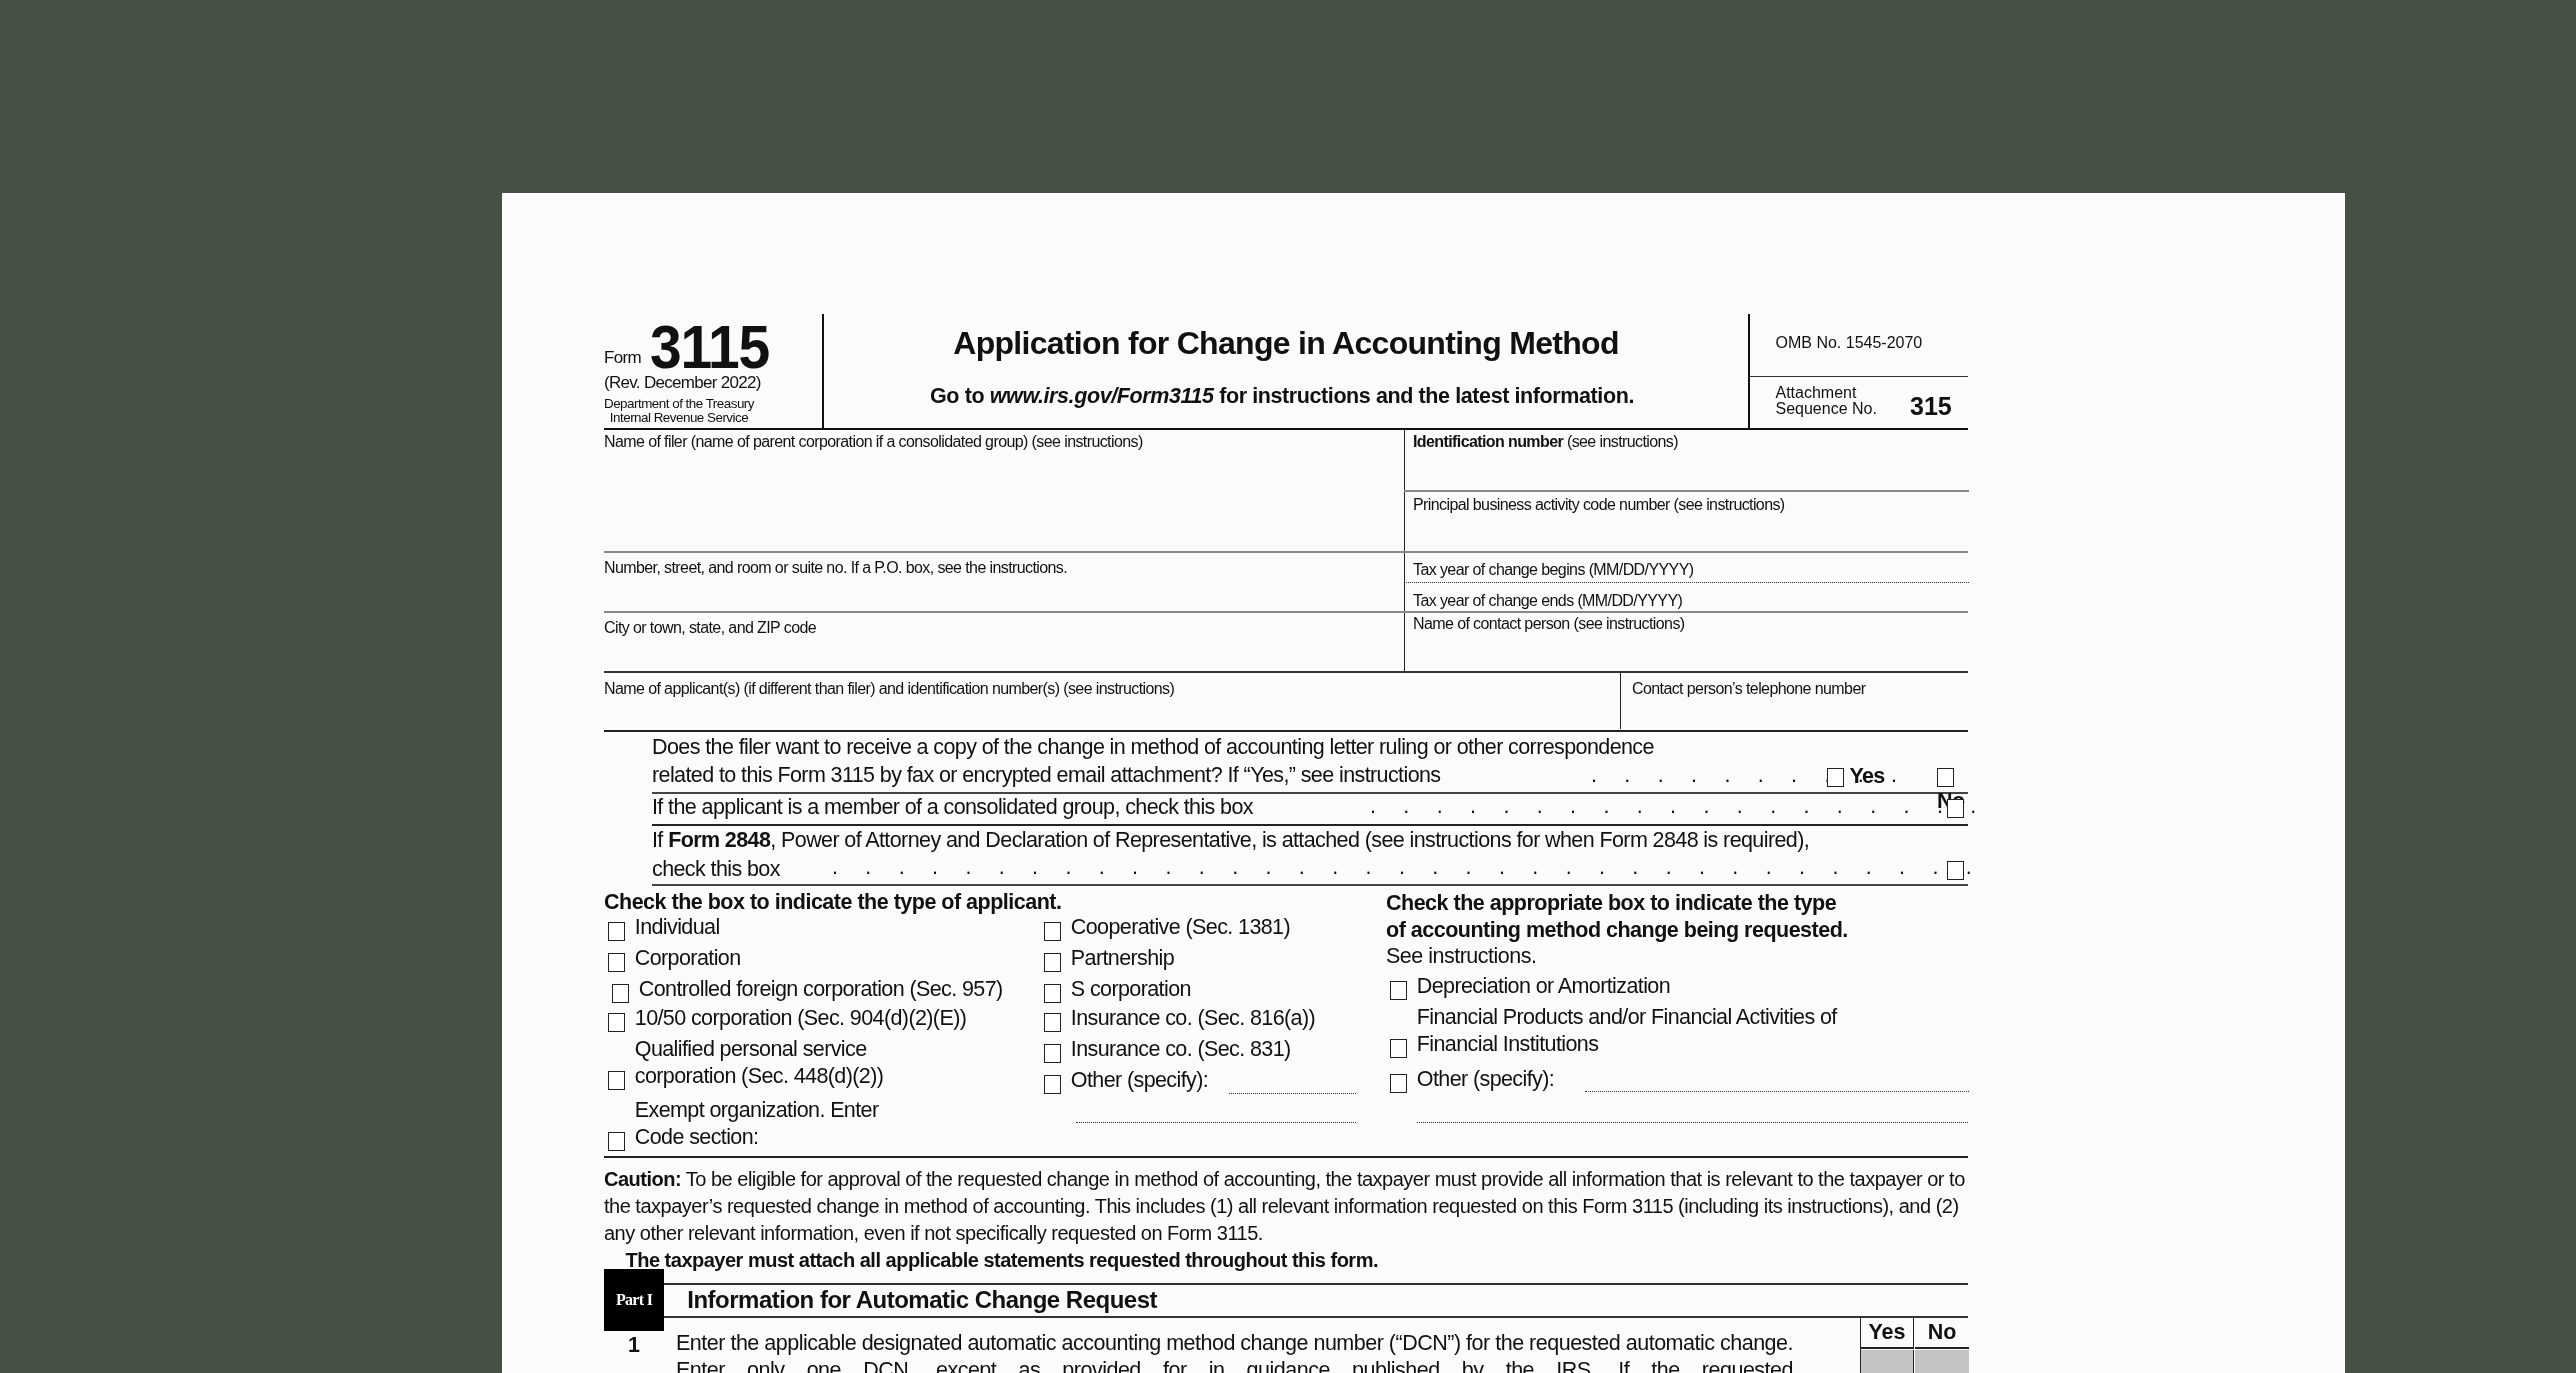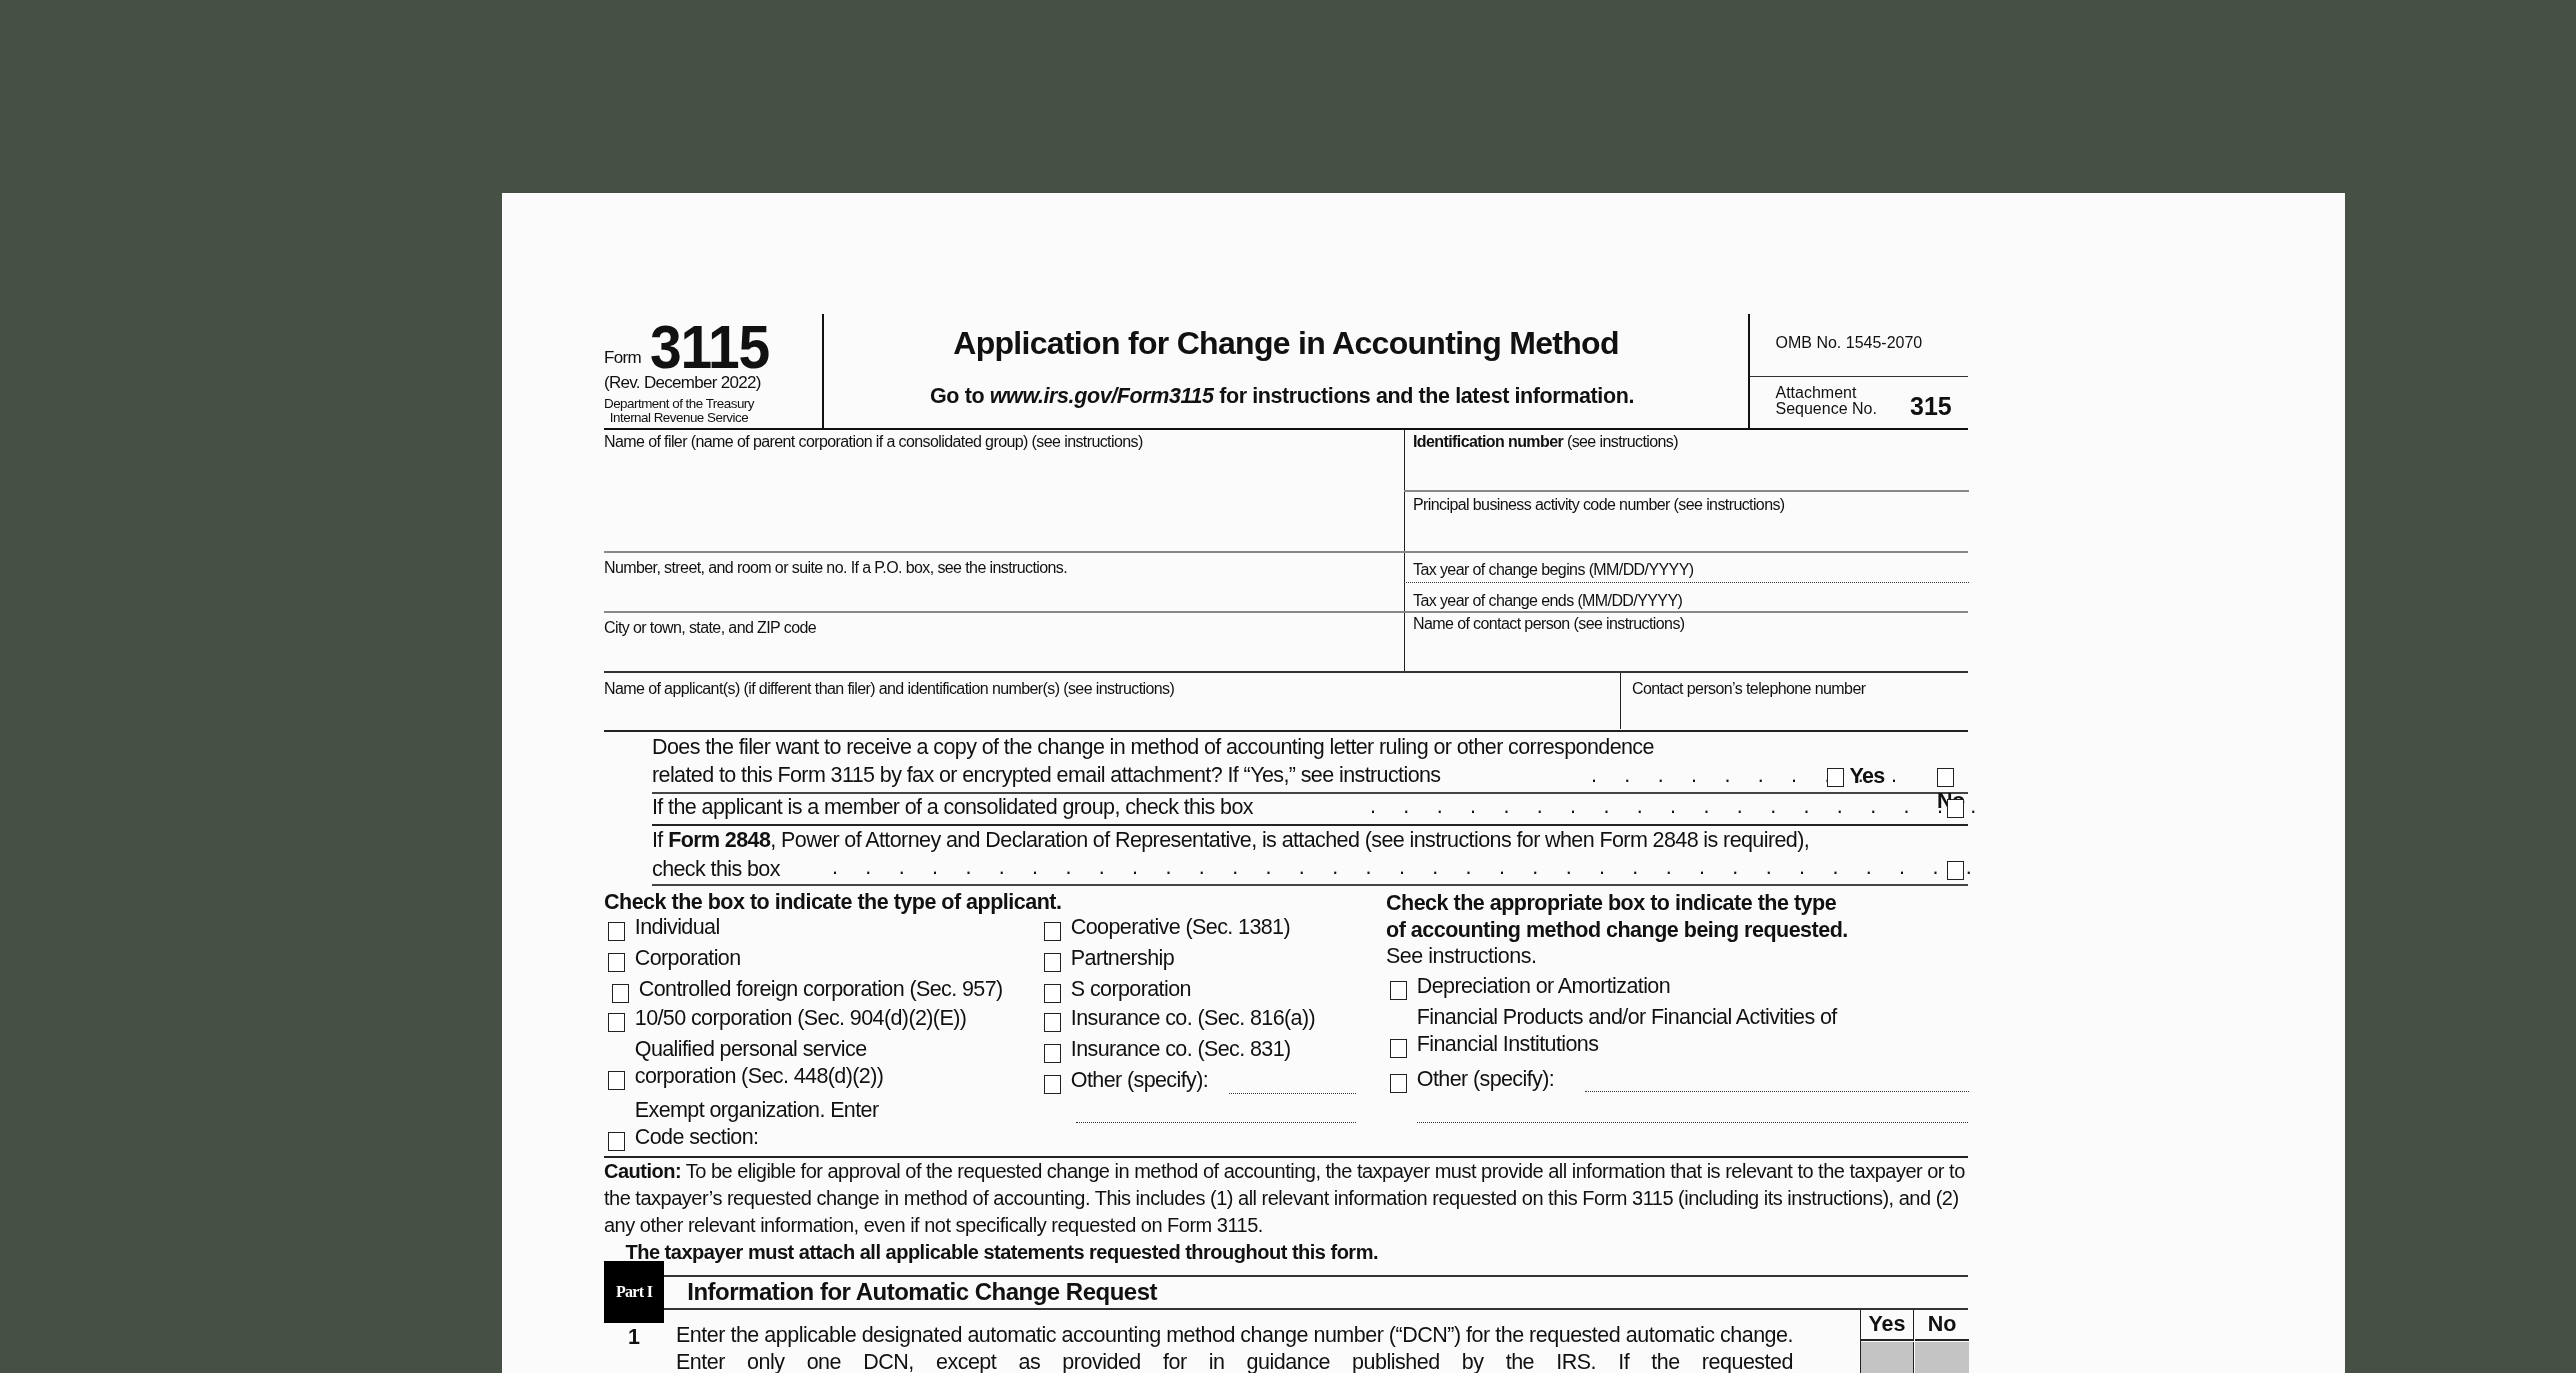--- a/index.html
+++ b/index.html
@@ -42,21 +42,21 @@
   .dline { position:absolute; border-top:1.3px dotted #333; }
 
   .qrow { position:relative; font-size:21.5px; letter-spacing:-0.6px;margin-left:48px; }
   .cb { display:inline-block; width:17.4px; height:19px; border:1.3px solid #222; background:#fff; vertical-align:middle; box-sizing:border-box; }
 
   .types { position:relative; height:270px; border-bottom:2px solid #222; }
   .types .h { position:absolute; font-size:21.5px; font-weight:bold; letter-spacing:-0.5px; }
   .opt { position:absolute; font-size:21.5px; letter-spacing:-0.6px; display:flex; align-items:flex-end; line-height:27px; }
   .opt .cb { margin-top:4px; margin-right:9.4px; flex:none; }
 
-  .caution { font-size:20px; letter-spacing:-0.5px; line-height:27px; padding-top:0; }
+  .caution { font-size:20px; letter-spacing:-0.5px; line-height:27px; padding-top:8px; }
   .part { margin-top:9.4px; border-top:2.7px solid #333; border-bottom:2px solid #333; height:31px; display:flex; align-items:center; }
   .part-badge { background:#000; color:#fff; font-weight:bold; font-size:16px; padding:17px 12px; height:28px; line-height:28px; letter-spacing:-0.7px;font-family:Liberation Serif, serif; }
   .part-title { font-weight:bold; font-size:24px; margin-left:23px; letter-spacing:-0.5px; }
   .q1 { position:relative; height:81px; }
   .q1num { position:absolute; left:24px; top:14.8px; font-size:21.5px; font-weight:bold; }
   .q1text { position:absolute; left:72px; top:12px; width:1238px; font-size:21.5px; letter-spacing:-0.5px; line-height:27px; text-align:justify; text-align-last:justify; }
   .yn { position:absolute; right:0; top:0; width:107px; height:81px; border-left:1.3px solid #222; }
   .yn .c { position:absolute; top:0; width:52px; height:29.5px; font-size:21.5px; font-weight:bold; text-align:center; line-height:29.5px; border-bottom:2px solid #222; }
   .yn .g { position:absolute; top:32px; width:52px; bottom:0; background:#c4c4c4; }
 </style>

